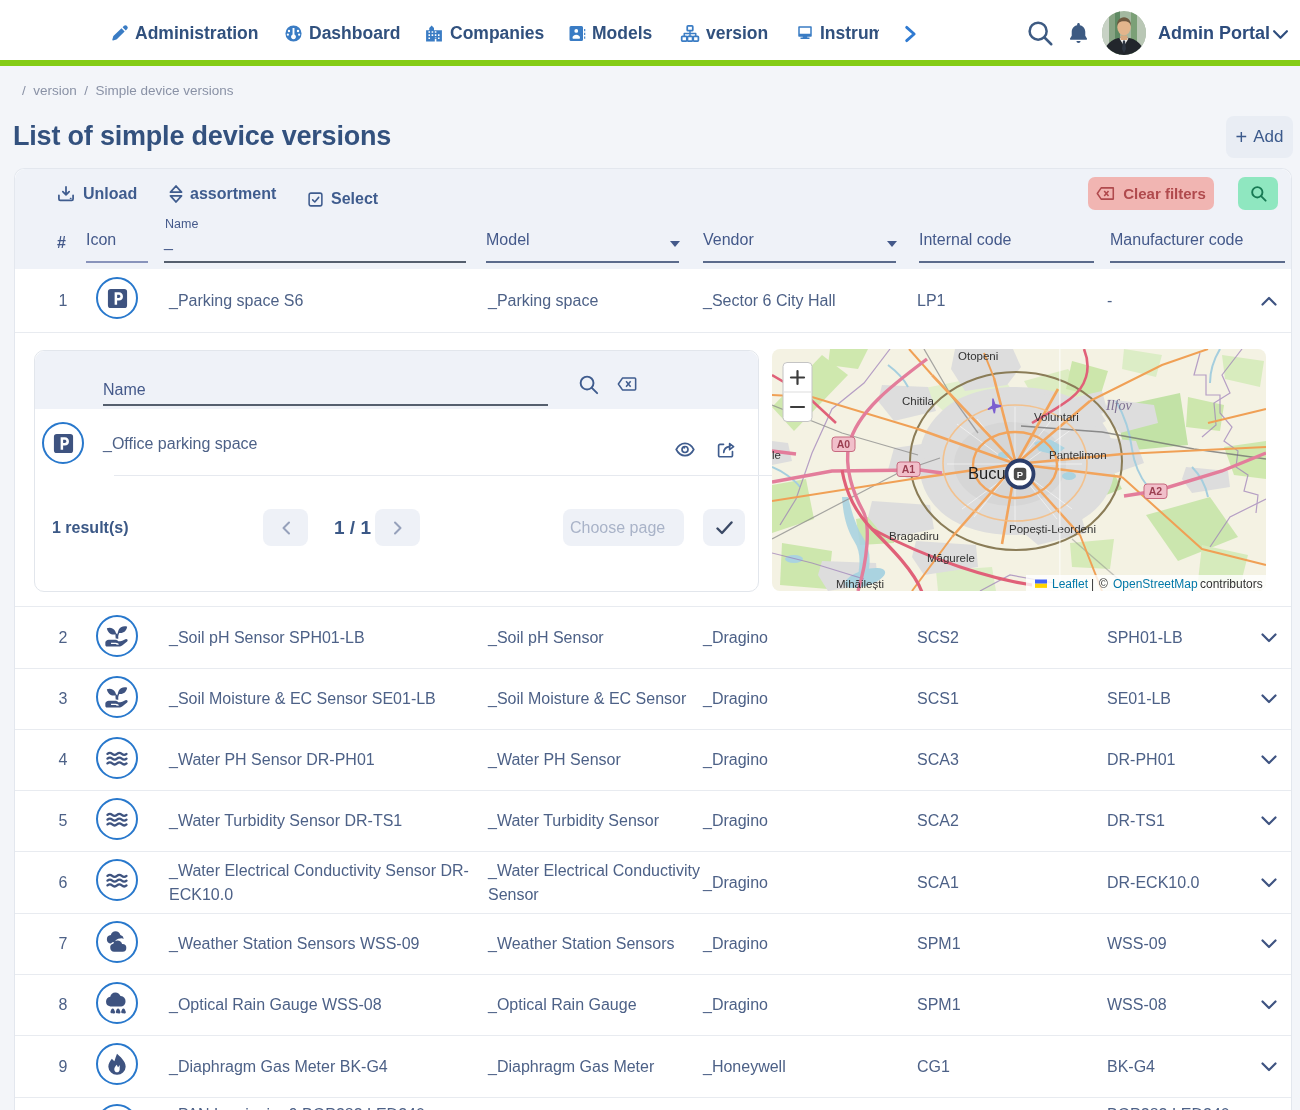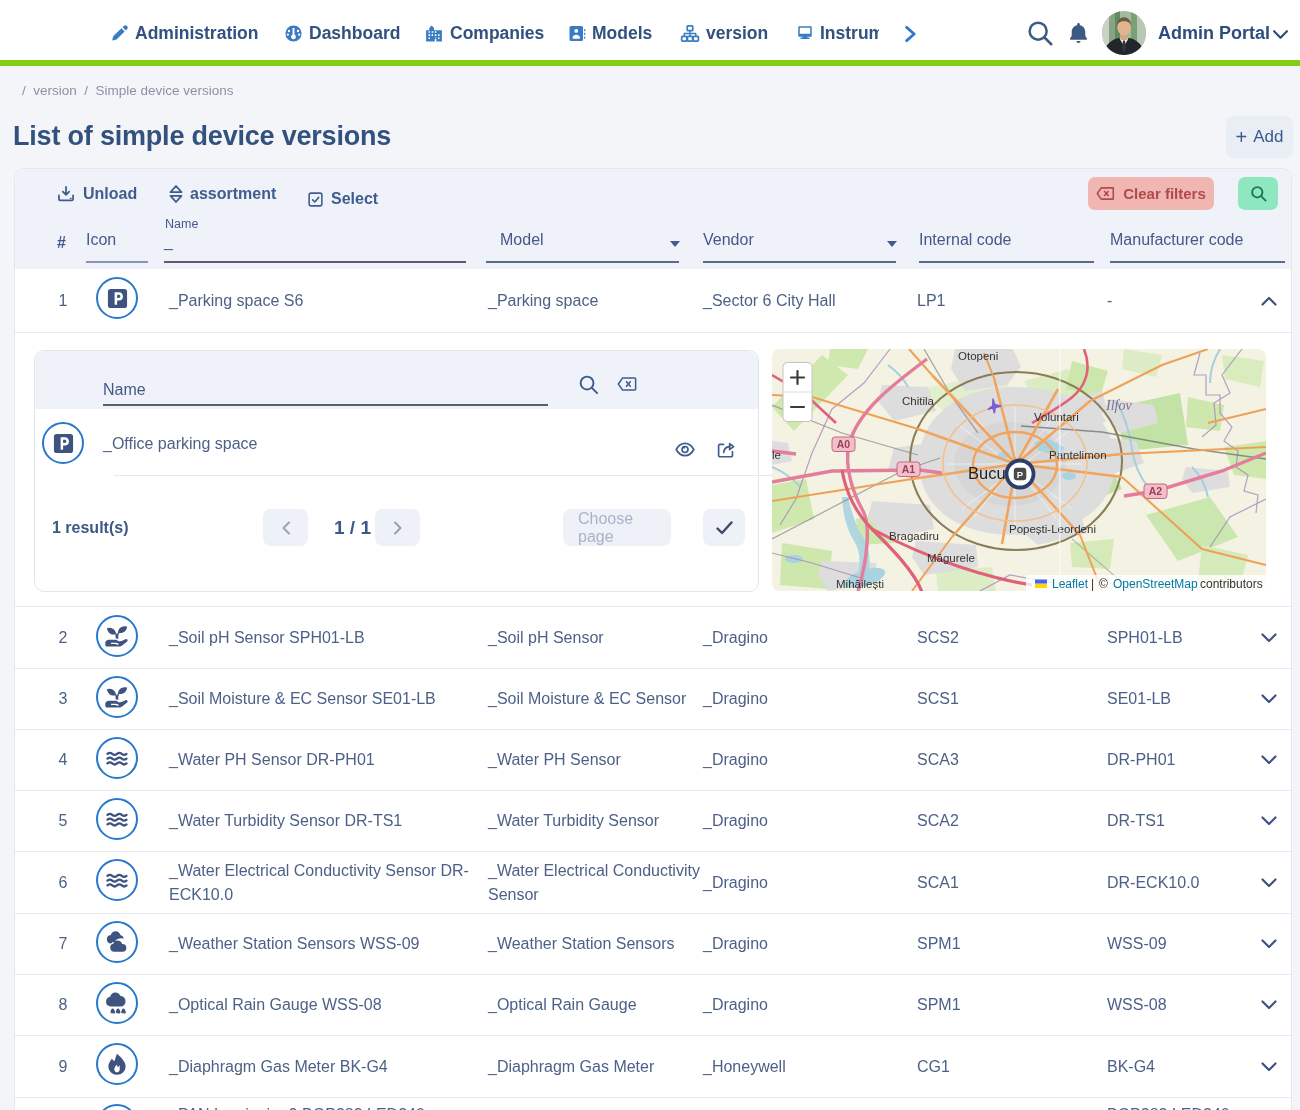--- a/index.html
+++ b/index.html
@@ -167,21 +167,21 @@
           <path d="M15.3 15.3 21 21"></path>
         </svg>
       </span>
 
     <span class="fl" style="left:42px; top:65px; font-weight:700;">#</span>
     <span class="fl" style="left:71px; top:62px;">Icon</span>
     <div class="fline" style="left:71px; top:92px; width:62px; background:#8893bb;"></div>
     <span class="fl" style="left:150px; top:48px; font-size:12.5px;">Name</span>
     <span class="fl" style="left:149px; top:64px;">_</span>
     <div class="fline" style="left:149px; top:92px; width:302px; background:#555f6e;"></div>
-    <span class="fl" style="left:471px; top:62px;margin-left:14px;">Model</span>
+    <span class="fl" style="left:471px; top:62px;">Model</span>
     <div class="caret-d" style="left:655px; top:72px;"></div>
     <div class="fline" style="left:471px; top:92px; width:193px;"></div>
     <span class="fl" style="left:688px; top:62px;">Vendor</span>
     <div class="caret-d" style="left:872px; top:72px;"></div>
     <div class="fline" style="left:688px; top:92px; width:193px;"></div>
     <span class="fl" style="left:904px; top:62px;">Internal code</span>
     <div class="fline" style="left:904px; top:92px; width:175px;"></div>
     <span class="fl" style="left:1095px; top:62px;">Manufacturer code</span>
     <div class="fline" style="left:1095px; top:92px; width:175px;"></div>
   </div>
@@ -241,21 +241,21 @@
           <svg width="12" height="14" viewBox="0 0 10 14" fill="none" stroke="#96a1bb" stroke-width="2" stroke-linecap="round" stroke-linejoin="round">
             <path d="M8 1.5 2.5 7 8 12.5"></path>
           </svg>
         </div>
       <span style="position:absolute; left:299px; top:166px; color:#3b5886; font-size:19px; font-weight:700;">1 / 1</span>
       <div class="pgbtn" style="left:340px;">
           <svg width="12" height="14" viewBox="0 0 10 14" fill="none" stroke="#96a1bb" stroke-width="2" stroke-linecap="round" stroke-linejoin="round">
             <path d="M2 1.5 7.5 7 2 12.5"></path>
           </svg>
         </div>
-      <div style="position:absolute; left:528px; top:158px; width:108px; height:37px; background:#eef1f7; border-radius:8px; color:#a9b3c8; font-size:16px; display:flex; align-items:center; padding-left:15px;">Choose page</div>
+      <div style="position:absolute; left:528px; top:158px; width:121px; height:37px; background:#eef1f7; border-radius:8px; color:#a9b3c8; font-size:16px; display:flex; align-items:center; padding-left:7px;">Choose page</div>
       <div class="pgbtn" style="left:668px; width:42px;">
           <svg width="17" height="14" viewBox="0 0 17 14" fill="none" stroke="#3b4a66" stroke-width="2.4" stroke-linecap="round" stroke-linejoin="round">
             <path d="M1.5 7.5 6 12 15.5 1.5"></path>
           </svg>
         </div>
     </div>
     <div class="mapwrap" id="mapbox">
 <svg width="494" height="242" viewBox="0 0 494 242" font-family="Liberation Sans, sans-serif">
   <rect width="494" height="242" fill="#f4f2e3"></rect>
 

